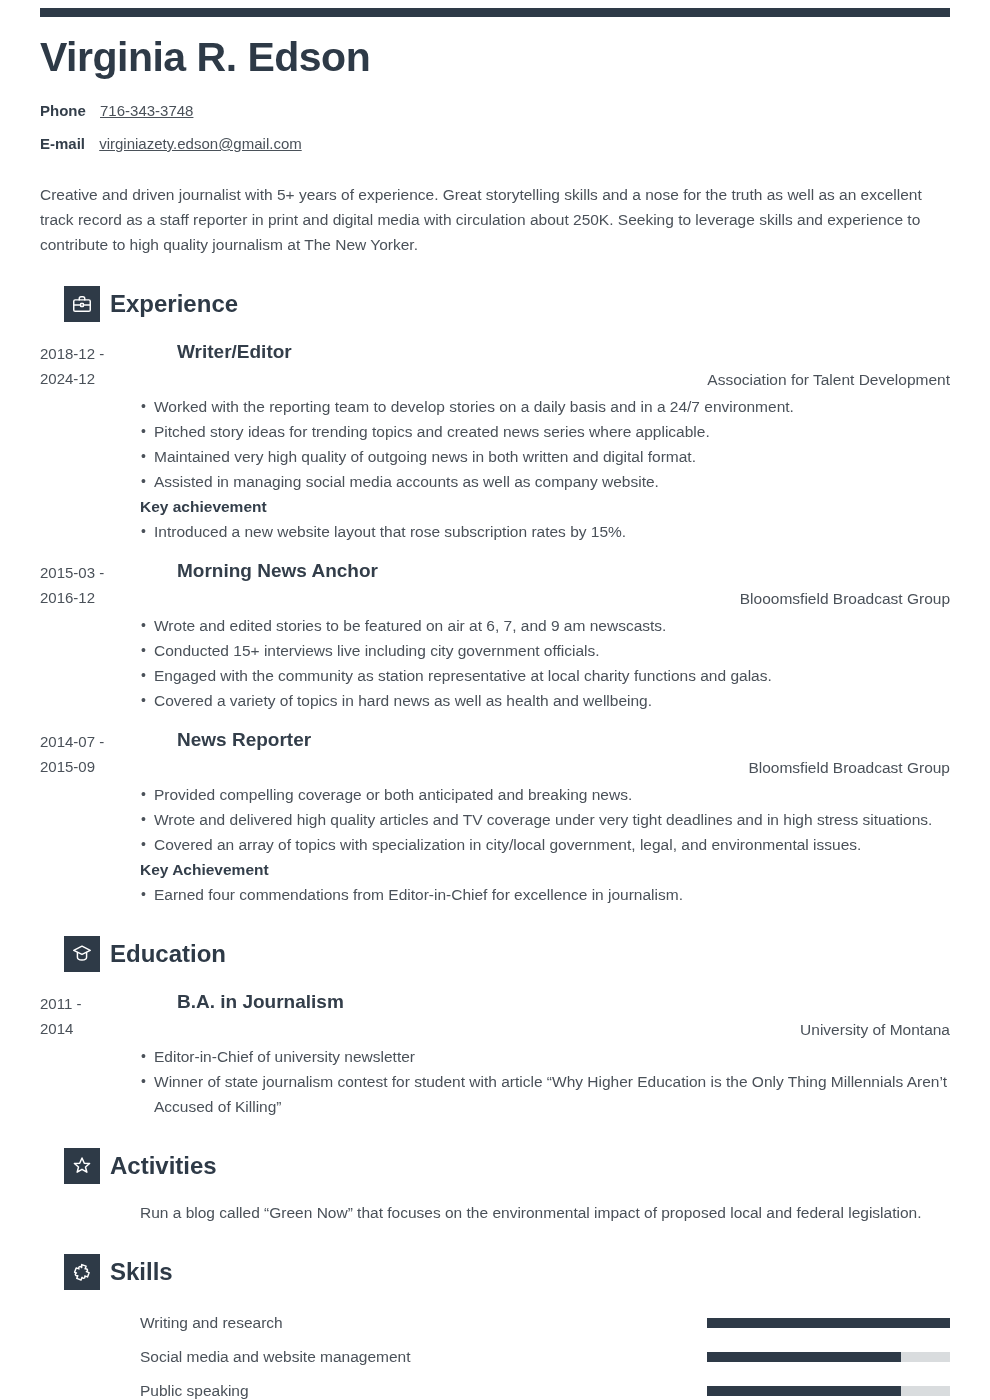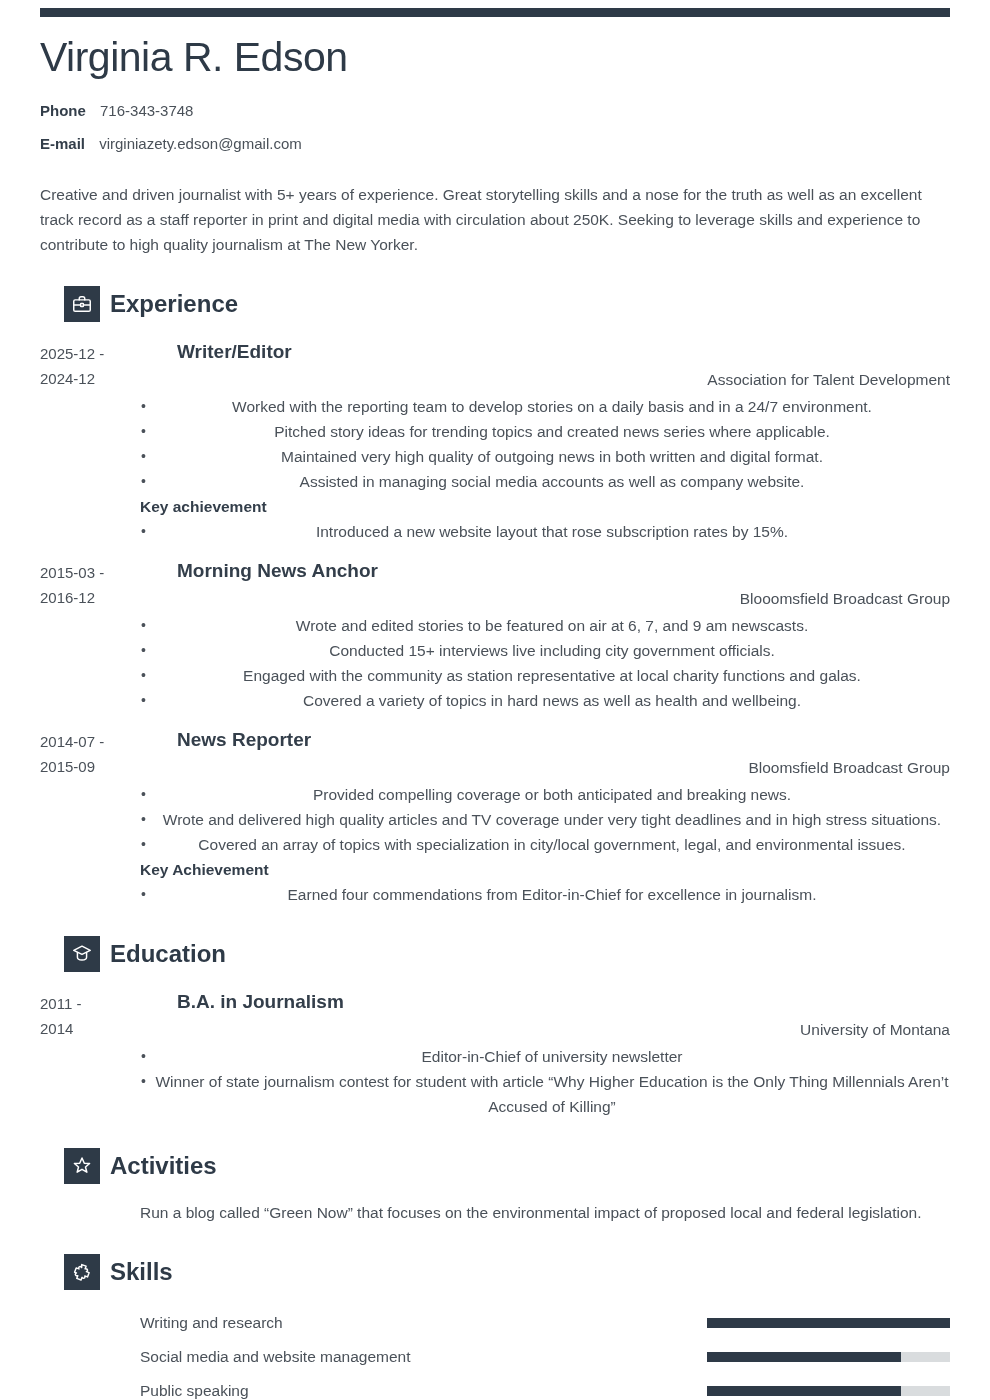--- a/index.html
+++ b/index.html
@@ -12,27 +12,27 @@
   html,body{background:#ffffff;}
   body{
     width:990px;height:1400px;overflow:hidden;
     font-family:"Liberation Sans","DejaVu Sans",sans-serif;
     color:var(--text-body);
   }
   .page{width:990px;height:1400px;padding:8px 40px 0 40px;background:#fff;}
   .top-bar{height:9px;background:var(--accent);width:100%;}
   h1.name{
     margin-top:16px;
-    font-size:41px;line-height:48px;font-weight:normal;
+    font-size:41px;line-height:48px;font-weight:bold;
     letter-spacing:-0.5px;color:var(--accent);
   }
   .contact{margin-top:22px;}
   .contact-row{font-size:15px;line-height:16px;margin-bottom:17px;}
   .contact-row .clabel{font-weight:bold;color:var(--text-dark);margin-right:10px;}
-  .contact-row .cvalue{color:var(--text-body);}
+  .contact-row .cvalue{color:var(--text-body);text-decoration:underline;}
   .summary{
     margin-top:30px;
     font-size:15.5px;line-height:25px;color:var(--text-body);
     max-width:910px;
   }
   .section-header{
     display:flex;align-items:center;gap:10px;
     margin-top:29px;margin-bottom:16px;padding-left:24px;
   }
   .icon-box{
@@ -45,21 +45,21 @@
   }
   .entry{
     display:grid;grid-template-columns:100px 1fr;
     margin-bottom:13px;
   }
   .dates{font-size:15px;line-height:25px;color:var(--text-body);padding-top:3px;}
   .entry-body h3{
     font-size:19px;font-weight:bold;color:var(--text-dark);line-height:28px;margin-left:37px;
   }
   .org{font-size:15.5px;line-height:28px;color:var(--text-body);text-align:right;}
-  ul.bullets{list-style:none;text-align:center;}
+  ul.bullets{list-style:none;}
   ul.bullets li{
     position:relative;padding-left:14px;
     font-size:15.5px;line-height:25px;color:var(--text-body);
   }
   ul.bullets li::before{
     content:"\2022";position:absolute;left:1px;top:0;
     color:var(--text-body);font-size:14px;
   }
   .key-label{font-size:15.5px;line-height:25px;font-weight:bold;color:var(--text-dark);}
   .plain-row{display:grid;grid-template-columns:100px 1fr;margin-bottom:4px;}
@@ -102,21 +102,21 @@
         <path d="M9 7.5V6a2 2 0 0 1 2-2h2a2 2 0 0 1 2 2v1.5"></path>
         <path d="M3 13h7.5M13.5 13H21"></path>
         <rect x="10.5" y="11.3" width="3" height="3.4" rx="0.6"></rect>
       </svg>
     </span>
     <h2>Experience</h2>
   </div>
 
   <div class="entry">
     <div class="dates">
-      <div>2025-12 -</div>
+      <div>2018-12 -</div>
       <div>2024-12</div>
     </div>
     <div class="entry-body">
       <h3>Writer/Editor</h3>
       <div class="org">Association for Talent Development</div>
       <ul class="bullets">
         <li>Worked with the reporting team to develop stories on a daily basis and in a 24/7 environment.</li>
         <li>Pitched story ideas for trending topics and created news series where applicable.</li>
         <li>Maintained very high quality of outgoing news in both written and digital format.</li>
         <li>Assisted in managing social media accounts as well as company website.</li>

